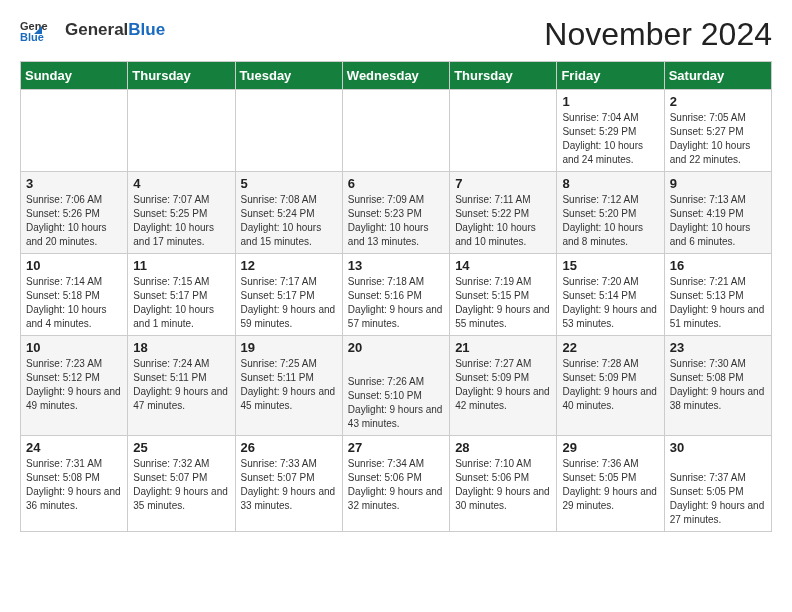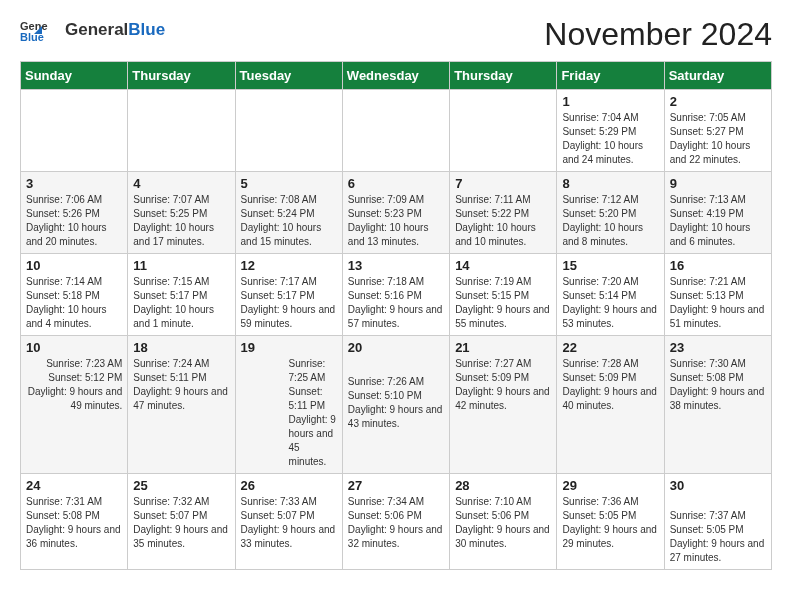--- a/index.html
+++ b/index.html
@@ -216,33 +216,33 @@
         <td>
           <span class="day-number">16</span>
           <div class="day-info" style="white-space: pre-line;">Sunrise: 7:21 AM
 Sunset: 5:13 PM
 Daylight: 9 hours and 51 minutes.</div>
         </td>
       </tr>
       <tr>
         <td>
           <span class="day-number">10</span>
-          <div class="day-info" style="white-space: pre-line; text-align: right;">Sunrise: 7:23 AM
+          <div class="day-info" style="white-space: pre-line;">Sunrise: 7:23 AM
 Sunset: 5:12 PM
 Daylight: 9 hours and 49 minutes.</div>
         </td>
         <td>
           <span class="day-number">18</span>
           <div class="day-info" style="white-space: pre-line;">Sunrise: 7:24 AM
 Sunset: 5:11 PM
 Daylight: 9 hours and 47 minutes.</div>
         </td>
         <td>
           <span class="day-number">19</span>
-          <div class="day-info" style="white-space: pre-line; margin-left: 48px;">Sunrise: 7:25 AM
+          <div class="day-info" style="white-space: pre-line;">Sunrise: 7:25 AM
 Sunset: 5:11 PM
 Daylight: 9 hours and 45 minutes.</div>
         </td>
         <td>
           <span class="day-number">20</span>
           <div class="day-info" style="white-space: pre-line; margin-top: 20px;">Sunrise: 7:26 AM
 Sunset: 5:10 PM
 Daylight: 9 hours and 43 minutes.</div>
         </td>
         <td>

